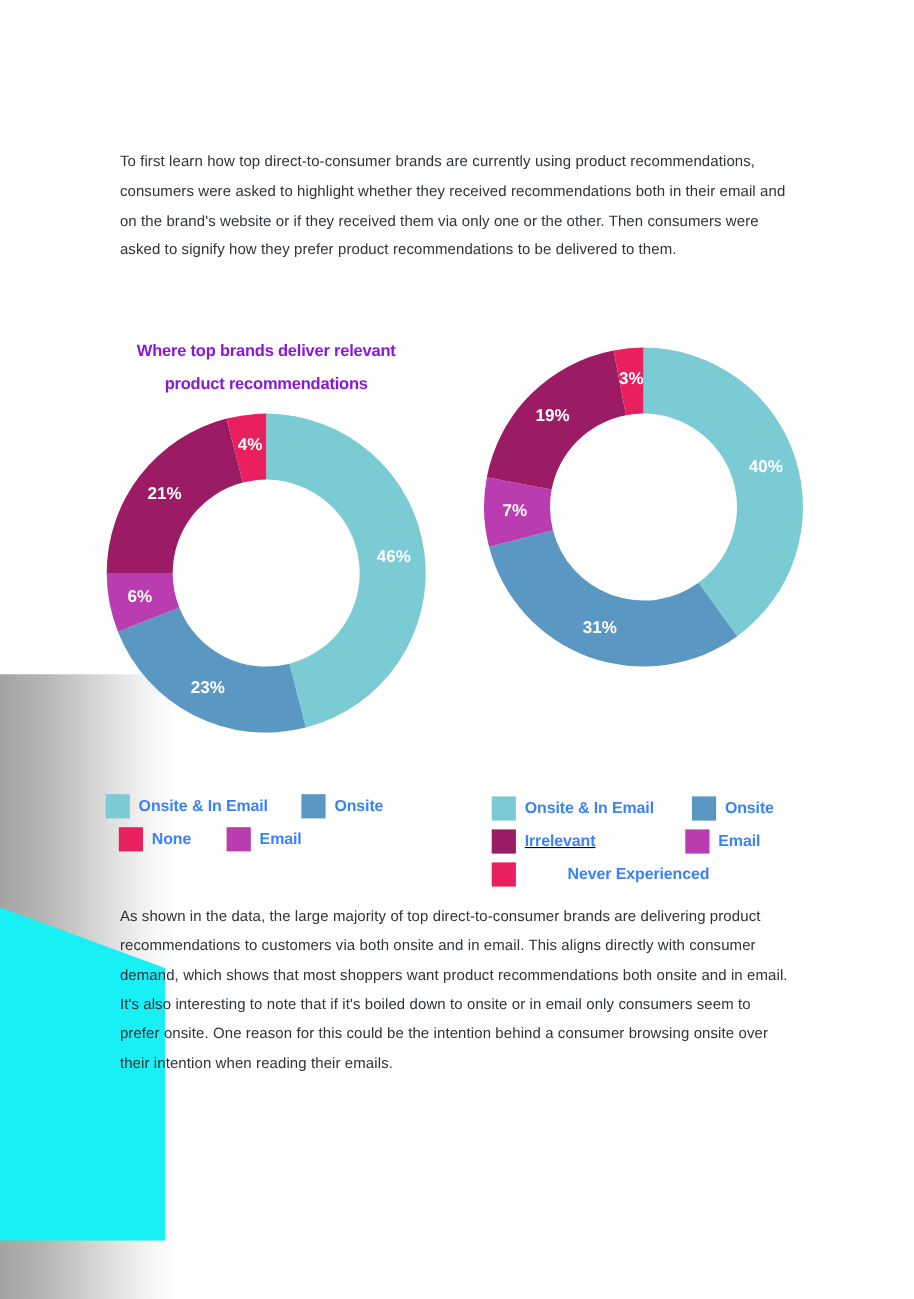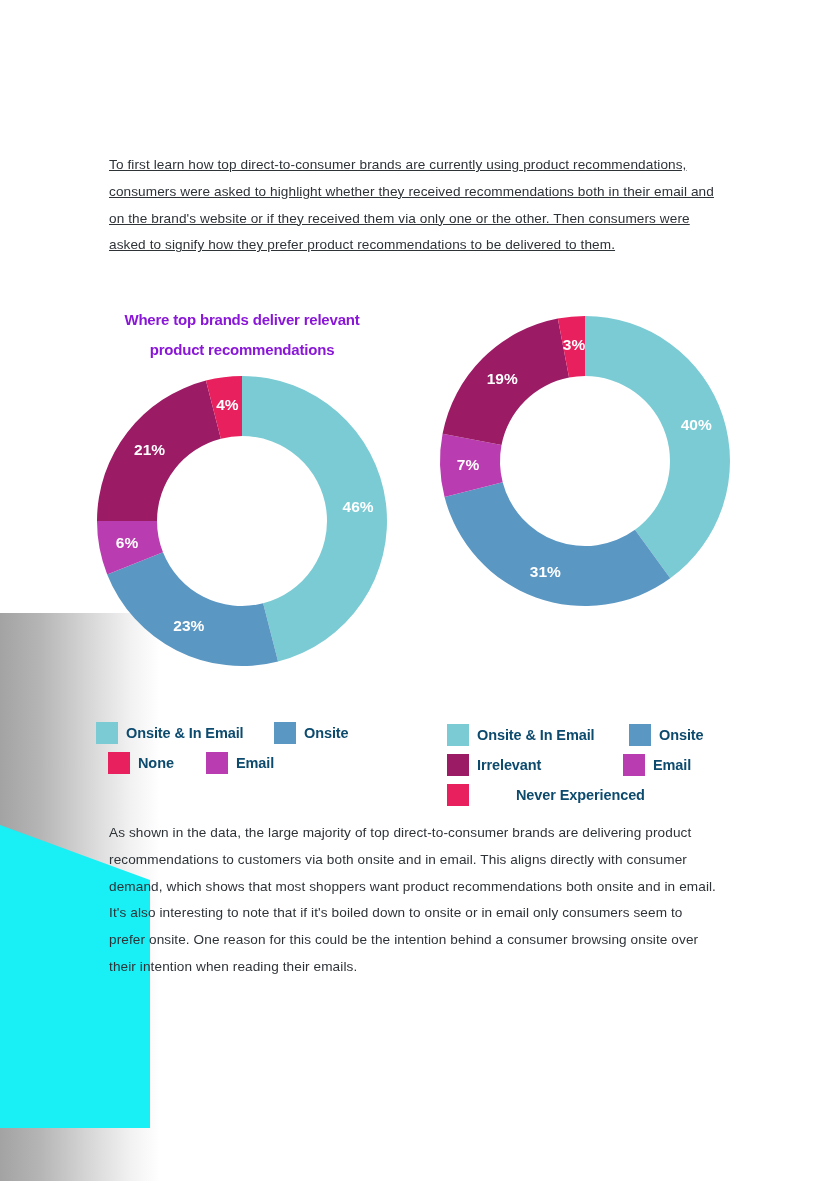--- a/index.html
+++ b/index.html
@@ -47,21 +47,21 @@
 
   .para {
     position: absolute;
     left: 109px;
     width: 612px;
     font-size: 13.6px;
     line-height: 26.8px;
     color: #2e3338;
     letter-spacing: 0.1px;
   }
-  .para-top { top: 152px; text-decoration: underline; }
+  .para-top { top: 134px; }
   .para-bottom { top: 820px; }
 
   
   .chart-block {
     position: absolute;
     top: 305px;
   }
   .chart-left  { left: 92px;  width: 300px; }
   .chart-right { left: 435px; width: 300px; }
 
@@ -110,36 +110,36 @@
   }
   .legend-swatch {
     width: 22px;
     height: 22px;
     flex: 0 0 22px;
     margin-right: 8px;
   }
   .legend-text {
     font-size: 14.5px;
     font-weight: 700;
-    color: #0c4a6e;
+    color: #3b82f6;
     white-space: nowrap;
     letter-spacing: -0.1px;
   }
 
   
   .legend-left  .li-0 { width: 178px; }
   .legend-left  .li-1 { width: 110px; }
   .legend-left  .li-2 { width: 178px; }
   .legend-left  .li-3 { width: 110px; padding-left: 12px; }
   .legend-left  .li-4 { width: 178px; }
 
   
   .legend-right .li-0 { width: 182px; }
   .legend-right .li-1 { width: 110px; }
-  .legend-right .li-2 { width: 176px; }
+  .legend-right .li-2 { width: 176px; text-decoration: underline; }
   .legend-right .li-3 { width: 110px; }
   .legend-right .li-4 { width: 290px; gap: 39px; }
 </style>
 </head>
 <body>
 
 <div class="page">
 
   <div class="deco-gray"></div>
   <div class="deco-cyan"></div>

